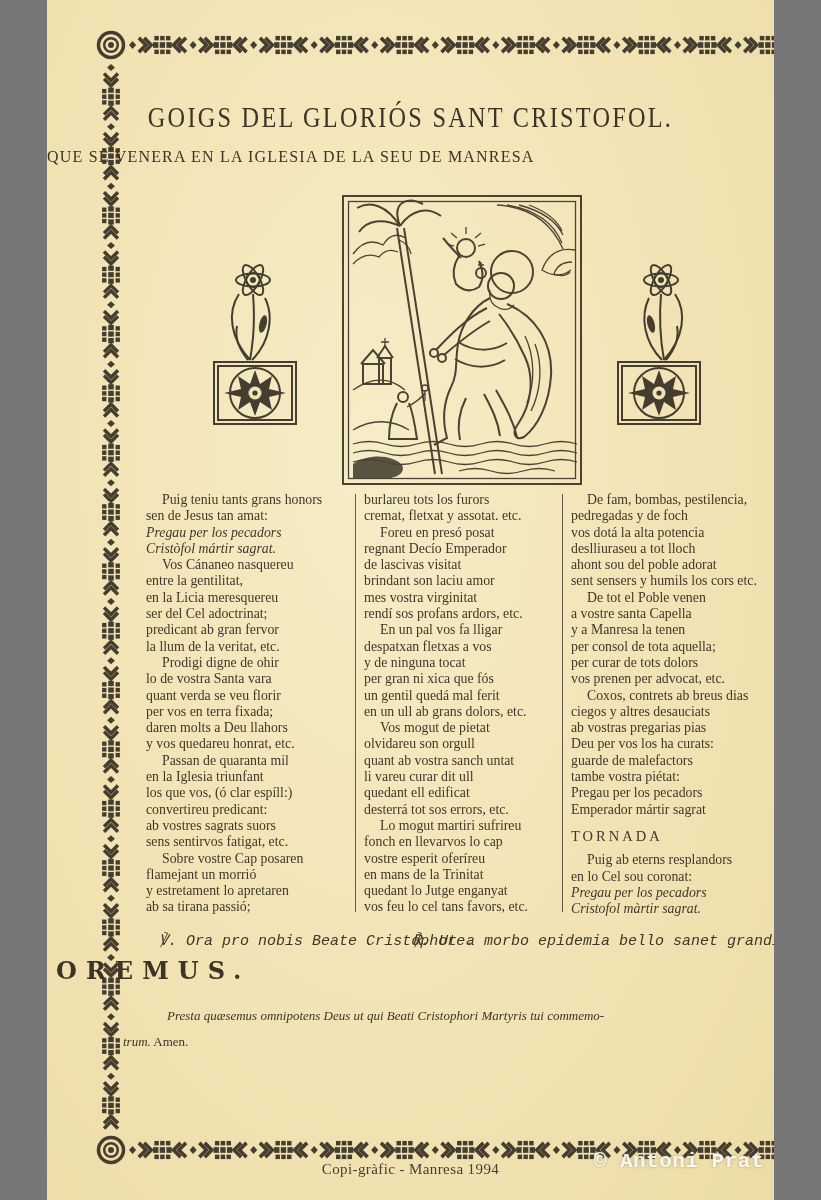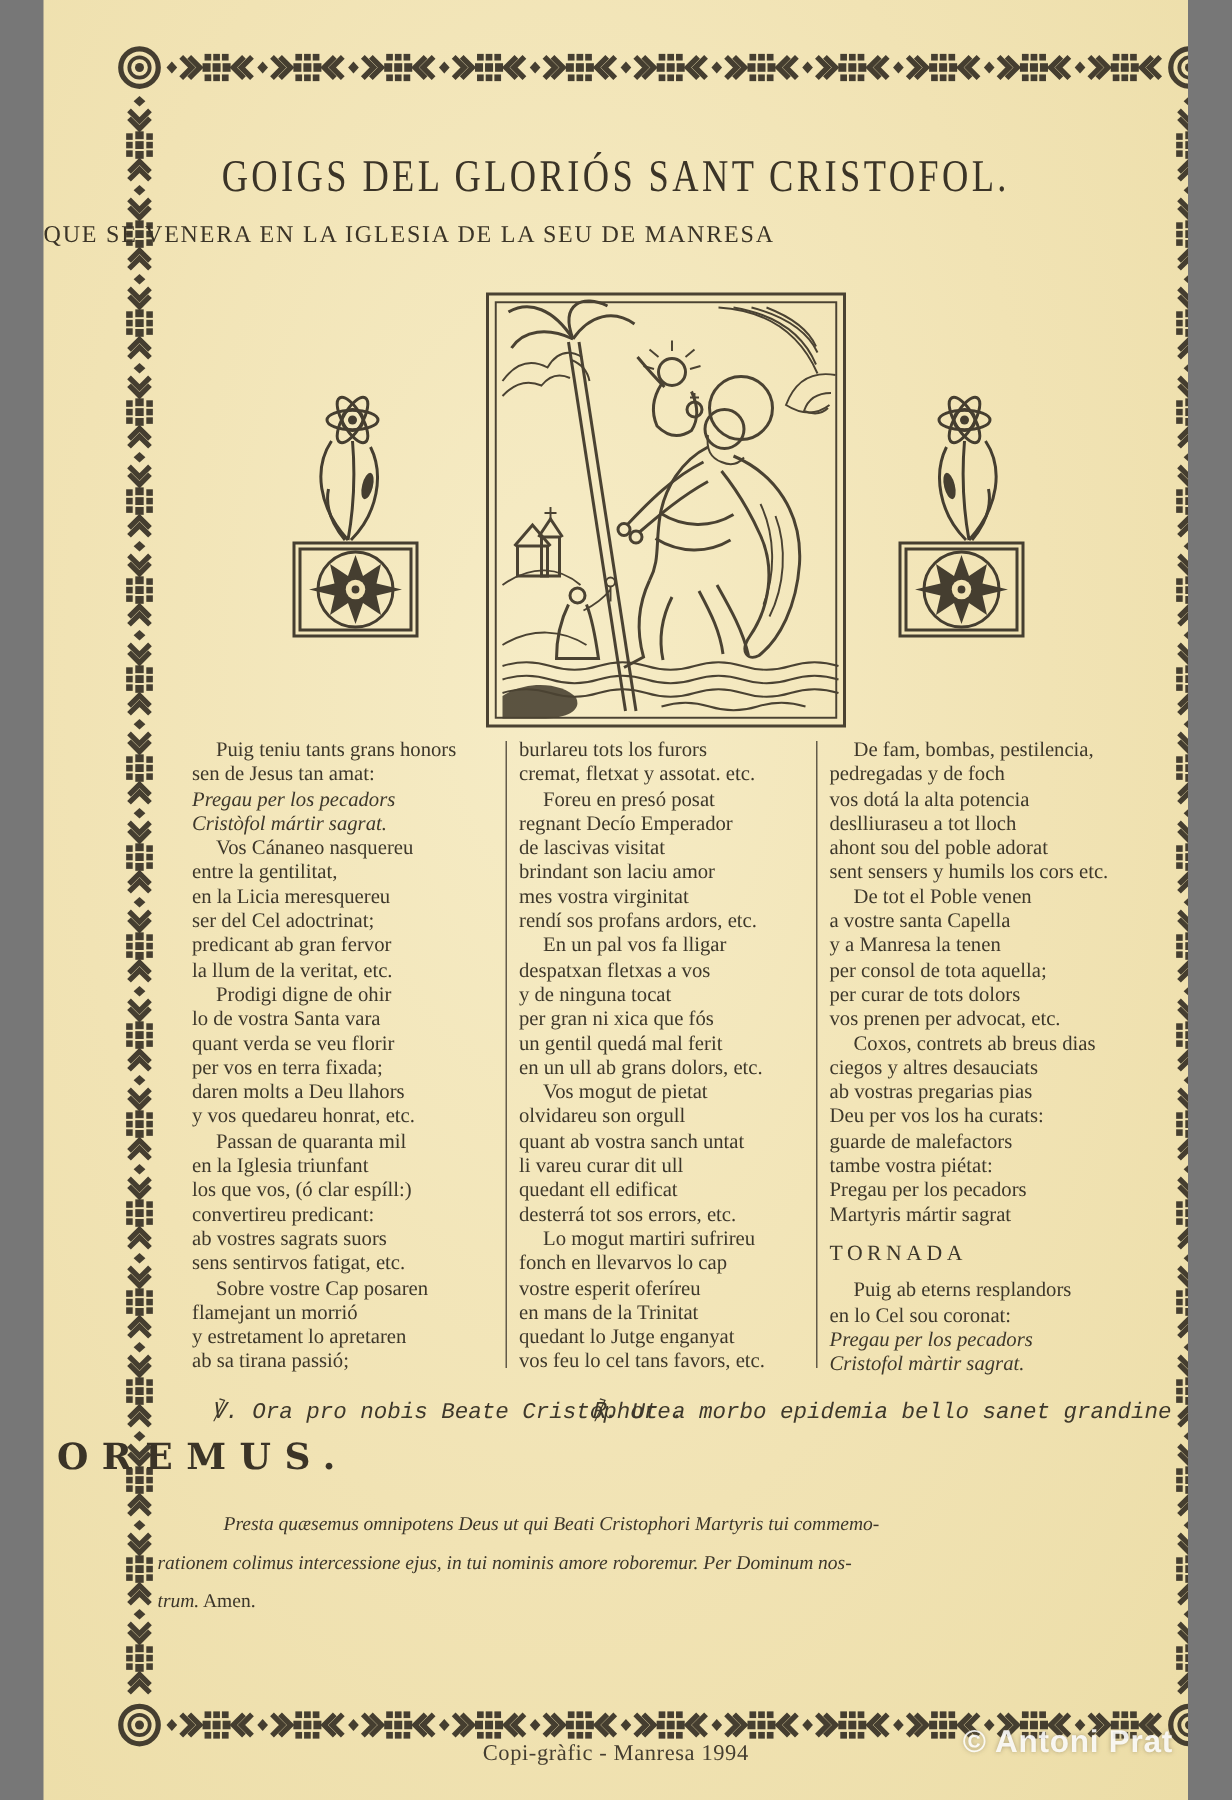--- a/index.html
+++ b/index.html
@@ -1,19 +1,19 @@
 <!DOCTYPE html>
 <html><head>
 <meta charset="utf-8">
 <style>
   html,body{margin:0;padding:0;background:#777;}
   .page{
-    position:relative;width:763px;height:1200px;margin:0 auto;overflow:hidden;
+    position:relative;width:707px;height:1200px;margin:0 auto;overflow:hidden;
     background:radial-gradient(ellipse at 45% 38%, #f6ecc6 0%, #f1e3b4 55%, #ecdda7 100%);
-    font-family:"Liberation Serif",serif;color:#423b2d;
+    font-family:"Liberation Serif",serif;color:#423b2d;padding-left:20px;
   }
   svg{display:block}
   #border-svg{position:absolute;left:0;top:0;}
   #border-svg .bf{fill:#453e30;stroke:none}
   #border-svg .bs{fill:none;stroke:#453e30;stroke-width:4;stroke-linecap:butt}
   #border-svg .bc1{fill:none;stroke:#453e30;stroke-width:3.5}
   #border-svg .bc2{fill:none;stroke:#453e30;stroke-width:2.5}
   #border-svg .bc3{fill:#453e30;stroke:none}
 
   .title{position:absolute;top:102px;left:0;width:100%;text-align:center;
@@ -54,21 +54,21 @@
     font-family:"DejaVu Serif",serif;font-weight:bold;font-size:24px;letter-spacing:9px;text-indent:9px;color:#3b3427}
 
   .prayer{position:absolute;top:1003px;left:76px;width:650px;
     font-style:italic;font-size:13px;line-height:25.5px;color:#3c362a}
   .prayer .vline.indent{text-indent:44px}
   .roman{font-style:normal}
 
   .imprint{position:absolute;top:1161px;left:0;width:100%;text-align:center;
     font-size:15px;letter-spacing:.4px;color:#453e30}
   .watermark{position:absolute;top:1150px;right:10px;
-    font-family:Liberation Sans, sans-serif;font-weight:bold;font-size:21px;
+    font-family:Liberation Mono, monospace;font-weight:bold;font-size:21px;
     color:rgba(255,255,255,.88);text-shadow:0 0 3px rgba(120,108,75,.55);letter-spacing:.5px}
 </style>
 </head>
 <body>
 
 <div class="page" style="color: rgb(69, 62, 48);">
 
   <svg id="border-svg" width="821" height="1200" aria-hidden="true">
     <defs>
       <g id="bullseye">
@@ -370,39 +370,38 @@
         <div class="vline">per consol de tota aquella;</div>
         <div class="vline">per curar de tots dolors</div>
         <div class="vline">vos prenen per advocat,  etc.</div>
         <div class="vline indent">Coxos, contrets ab  breus dias</div>
         <div class="vline">ciegos y altres desauciats</div>
         <div class="vline">ab vostras pregarias pias</div>
         <div class="vline">Deu per vos los ha curats:</div>
         <div class="vline">guarde de malefactors</div>
         <div class="vline">tambe vostra piétat:</div>
         <div class="vline">Pregau per los pecadors</div>
-        <div class="vline">Martyris mártir sagrat</div>
+        <div class="vline">Emperador mártir sagrat</div>
         <div class="vline heading">TORNADA</div>
         <div class="vline indent">Puig ab eterns resplandors</div>
         <div class="vline">en lo Cel sou coronat:</div>
         <div class="vline italic">Pregau per los pecadors</div>
         <div class="vline italic">Cristofol màrtir sagrat.</div>
       </div>
     <div class="vdiv vdiv1"></div>
     <div class="vdiv vdiv2"></div>
   </div>
 
   <div class="responsory">
     <span class="versicle">℣.  Ora pro nobis Beate Cristophore.</span>
     <span class="response">℟.  Ut a morbo epidemia bello sanet  grandine liberemur.</span>
   </div>
 
   <div class="oremus">OREMUS.</div>
   <div class="prayer">
       <div class="vline indent">Presta quæsemus omnipotens  Deus ut qui Beati  Cristophori Martyris tui commemo-</div>
-      <div class="vline">rationem colimus intercessione ejus,  in  tui  nominis amore roboremur.  Per  Dominum nos-</div>
       <div class="vline">trum.<span class="roman">  Amen.</span></div>
     </div>
 
   <div class="imprint">Copi-gràfic - Manresa 1994</div>
   <div class="watermark">© Antoni Prat</div>
 
 </div>
 
 </body></html>

